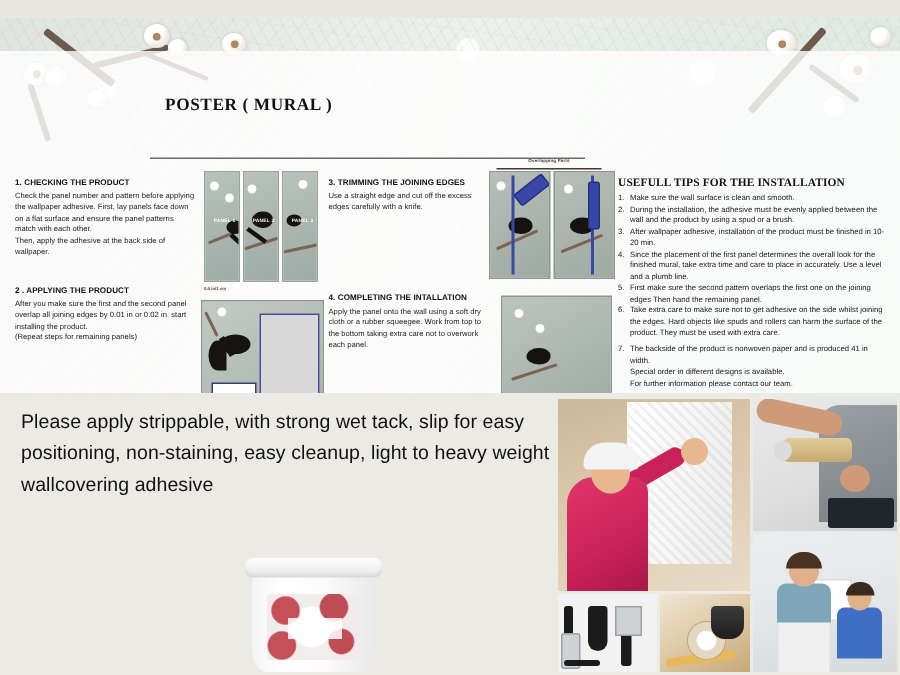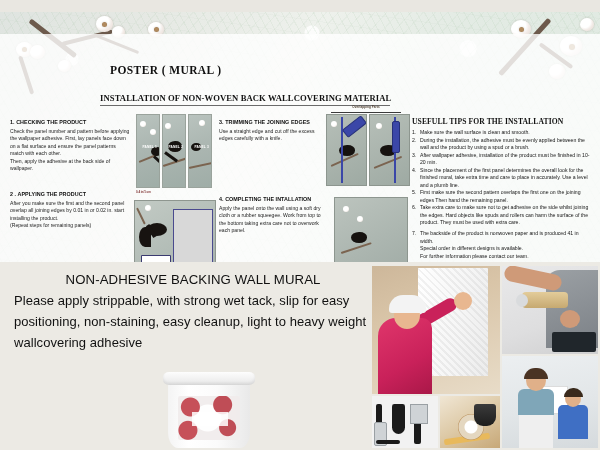--- a/index.html
+++ b/index.html
@@ -181,21 +181,20 @@
       <div class="blos" style="left:560px;top:24px;width:22px;height:20px;"></div>
       <div class="blos core" style="left:569px;top:32px;width:6px;height:6px;"></div>
       <div class="blos" style="left:549px;top:52px;width:16px;height:15px;"></div>
       <div class="blos" style="left:580px;top:6px;width:14px;height:13px;"></div>
     </div>
 
     <div class="sheet">
       <div class="sheet-inner">
 
         <div class="hdr-title">POSTER ( MURAL )</div>
-        <div class="hdr-sub">INSTALLATION OF NON-WOVEN BACK WALLCOVERING MATERIAL</div>
         <div class="hdr-rule"></div>
 
         <div class="step s1">
           <h4>1. CHECKING THE PRODUCT</h4>
           <p style="white-space:pre-line;">Check the panel number and pattern before applying the wallpaper adhesive. First, lay panels face down on a flat surface and ensure the panel patterns match with each other.
 Then, apply the adhesive at the back side of wallpaper.</p>
         </div>
 
         <div class="p1wrap">
           <div class="panelimg">
@@ -288,21 +287,20 @@
             <li><span class="num"></span><span>For further information please contact our team.</span></li>
           </ol>
         </div>
 
       </div>
     </div>
   </div>
 
   <div class="bottom">
     <div class="desc">
-      <span class="d-title">NON-ADHESIVE BACKING WALL MURAL</span>
       <span class="d-body">Please apply strippable, with strong wet tack, slip for easy positioning, non-staining, easy cleanup, light to heavy weight wallcovering adhesive</span>
     </div>
   </div>
 
   <div class="bucket">
     <div class="body"></div>
     <div class="label"></div>
     <div class="ltext"></div>
     <div class="lid"></div>
   </div>

